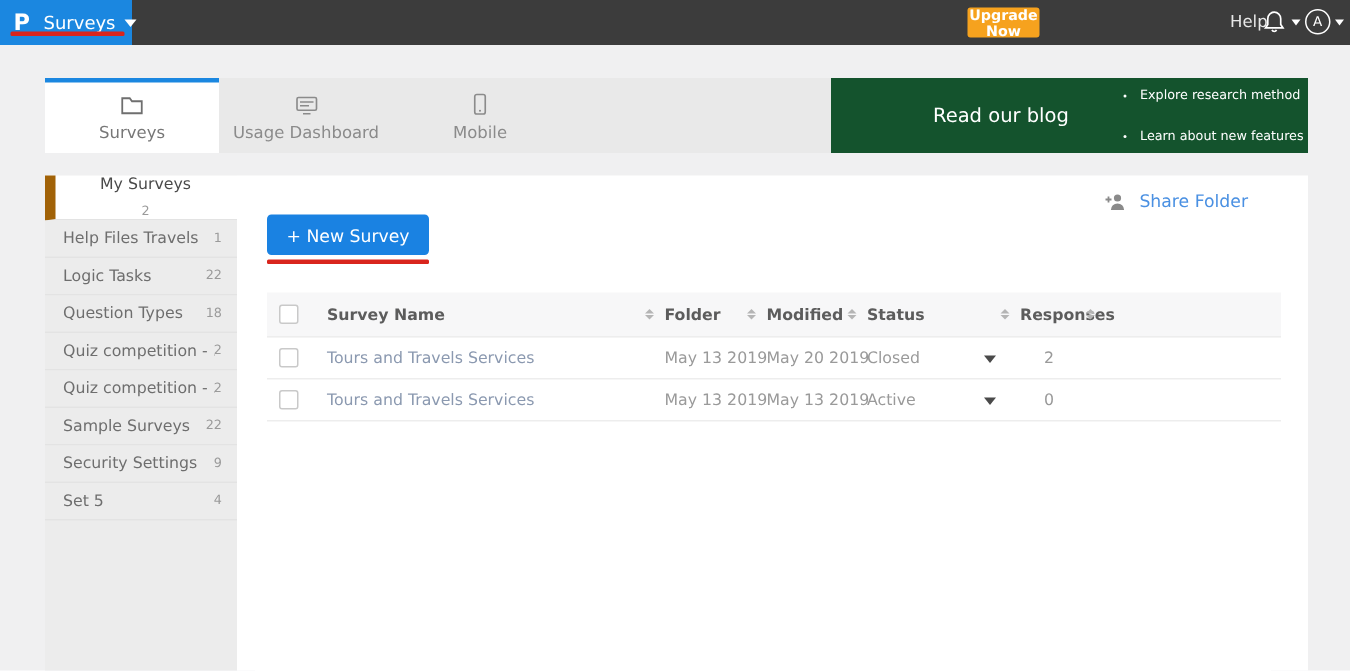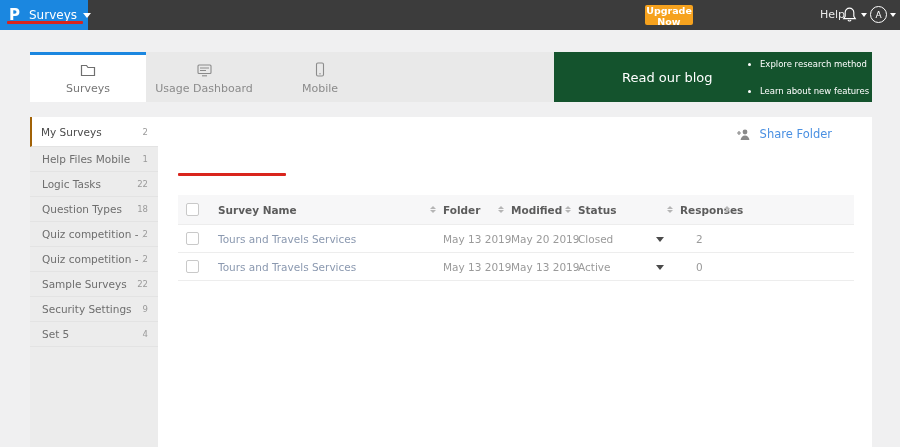--- a/index.html
+++ b/index.html
@@ -36,21 +36,21 @@
   .tab svg { display:block; }
   .blog-panel { position:absolute; left:524px; top:0; width:318px; height:50px; background:#14532d; display:flex; align-items:center; cursor:pointer; }
   .blog-title { color:#fff; font-size:13px; margin-left:68px; width:120px; }
   .blog-bullets { list-style:disc; color:#fff; font-size:8.5px; margin-left:18px; }
   .blog-bullets li { margin:17px 0; }
   
   .sidebar { position:absolute; left:30px; top:117px; width:128px; height:330px; background:#ececec; }
   .side-item { height:25px; display:flex; align-items:center; padding:0 10px 0 12px; border-bottom:1px solid #e3e3e3; cursor:pointer; background:#ececec; }
   .side-item .s-label { font-size:10.5px; color:#6e6e6e; flex:1; white-space:nowrap; overflow:hidden; }
   .side-item .s-count { font-size:8.5px; color:#9a9a9a; }
-  .side-item.active { height:30px; background:#fff; border-left:2px solid #a16207; padding-left:9px; }
+  .side-item.active { height:30px; background:#fff; border-left:7px solid #a16207; padding-left:9px;flex-direction:column; }
   .side-item.active .s-label { color:#4a4a4a; }
   
   .main { position:absolute; left:158px; top:117px; width:714px; height:330px; background:#fff; }
   .share-folder { position:absolute; right:40px; top:10px; display:flex; align-items:center; gap:8px; cursor:pointer; }
   .share-folder span { color:#4a90e2; font-size:11.5px; }
   .new-survey-btn { position:absolute; left:20px; top:26px; width:108px; height:27px; background:#1a82e2; border:none; border-radius:3px; color:#fff; font-size:11.5px; font-family:inherit; cursor:pointer; }
   .annot-btn { left:20px; top:56px; width:108px; }
   
   .table { position:absolute; left:20px; top:78px; width:676px; }
   .trow { position:relative; height:28px; border-bottom:1px solid #ededed; }
@@ -129,21 +129,21 @@
     </ul>
   </div>
 </div>
 
 <div class="sidebar">
   <div class="side-item active">
     <span class="s-label">My Surveys</span>
     <span class="s-count">2</span>
   </div>
   <div class="side-item">
-    <span class="s-label">Help Files Mobile</span>
+    <span class="s-label">Help Files Travels</span>
     <span class="s-count">1</span>
   </div>
   <div class="side-item">
     <span class="s-label">Logic Tasks</span>
     <span class="s-count">22</span>
   </div>
   <div class="side-item">
     <span class="s-label">Question Types</span>
     <span class="s-count">18</span>
   </div>
@@ -173,20 +173,21 @@
 
   <div class="share-folder">
     <svg width="16" height="13" viewBox="0 0 16 13">
       <circle cx="9" cy="4" r="2.4" fill="#8a8a8a"></circle>
       <path d="M4.6 12 a4.4 4.4 0 0 1 8.8 0 z" fill="#8a8a8a"></path>
       <path d="M1 5 h4 M3 3 v4" stroke="#8a8a8a" stroke-width="1.2"></path>
     </svg>
     <span>Share Folder</span>
   </div>
 
+  <button class="new-survey-btn">+  New Survey</button>
   <div class="annot annot-btn" style="position:absolute"></div>
 
   <div class="table">
 
     <div class="trow thead">
       <span class="cb"></span>
       <span class="cell c-name">Survey Name</span>
       <span class="srt s-created">
           <i class="u"></i>
           <i class="d"></i>

